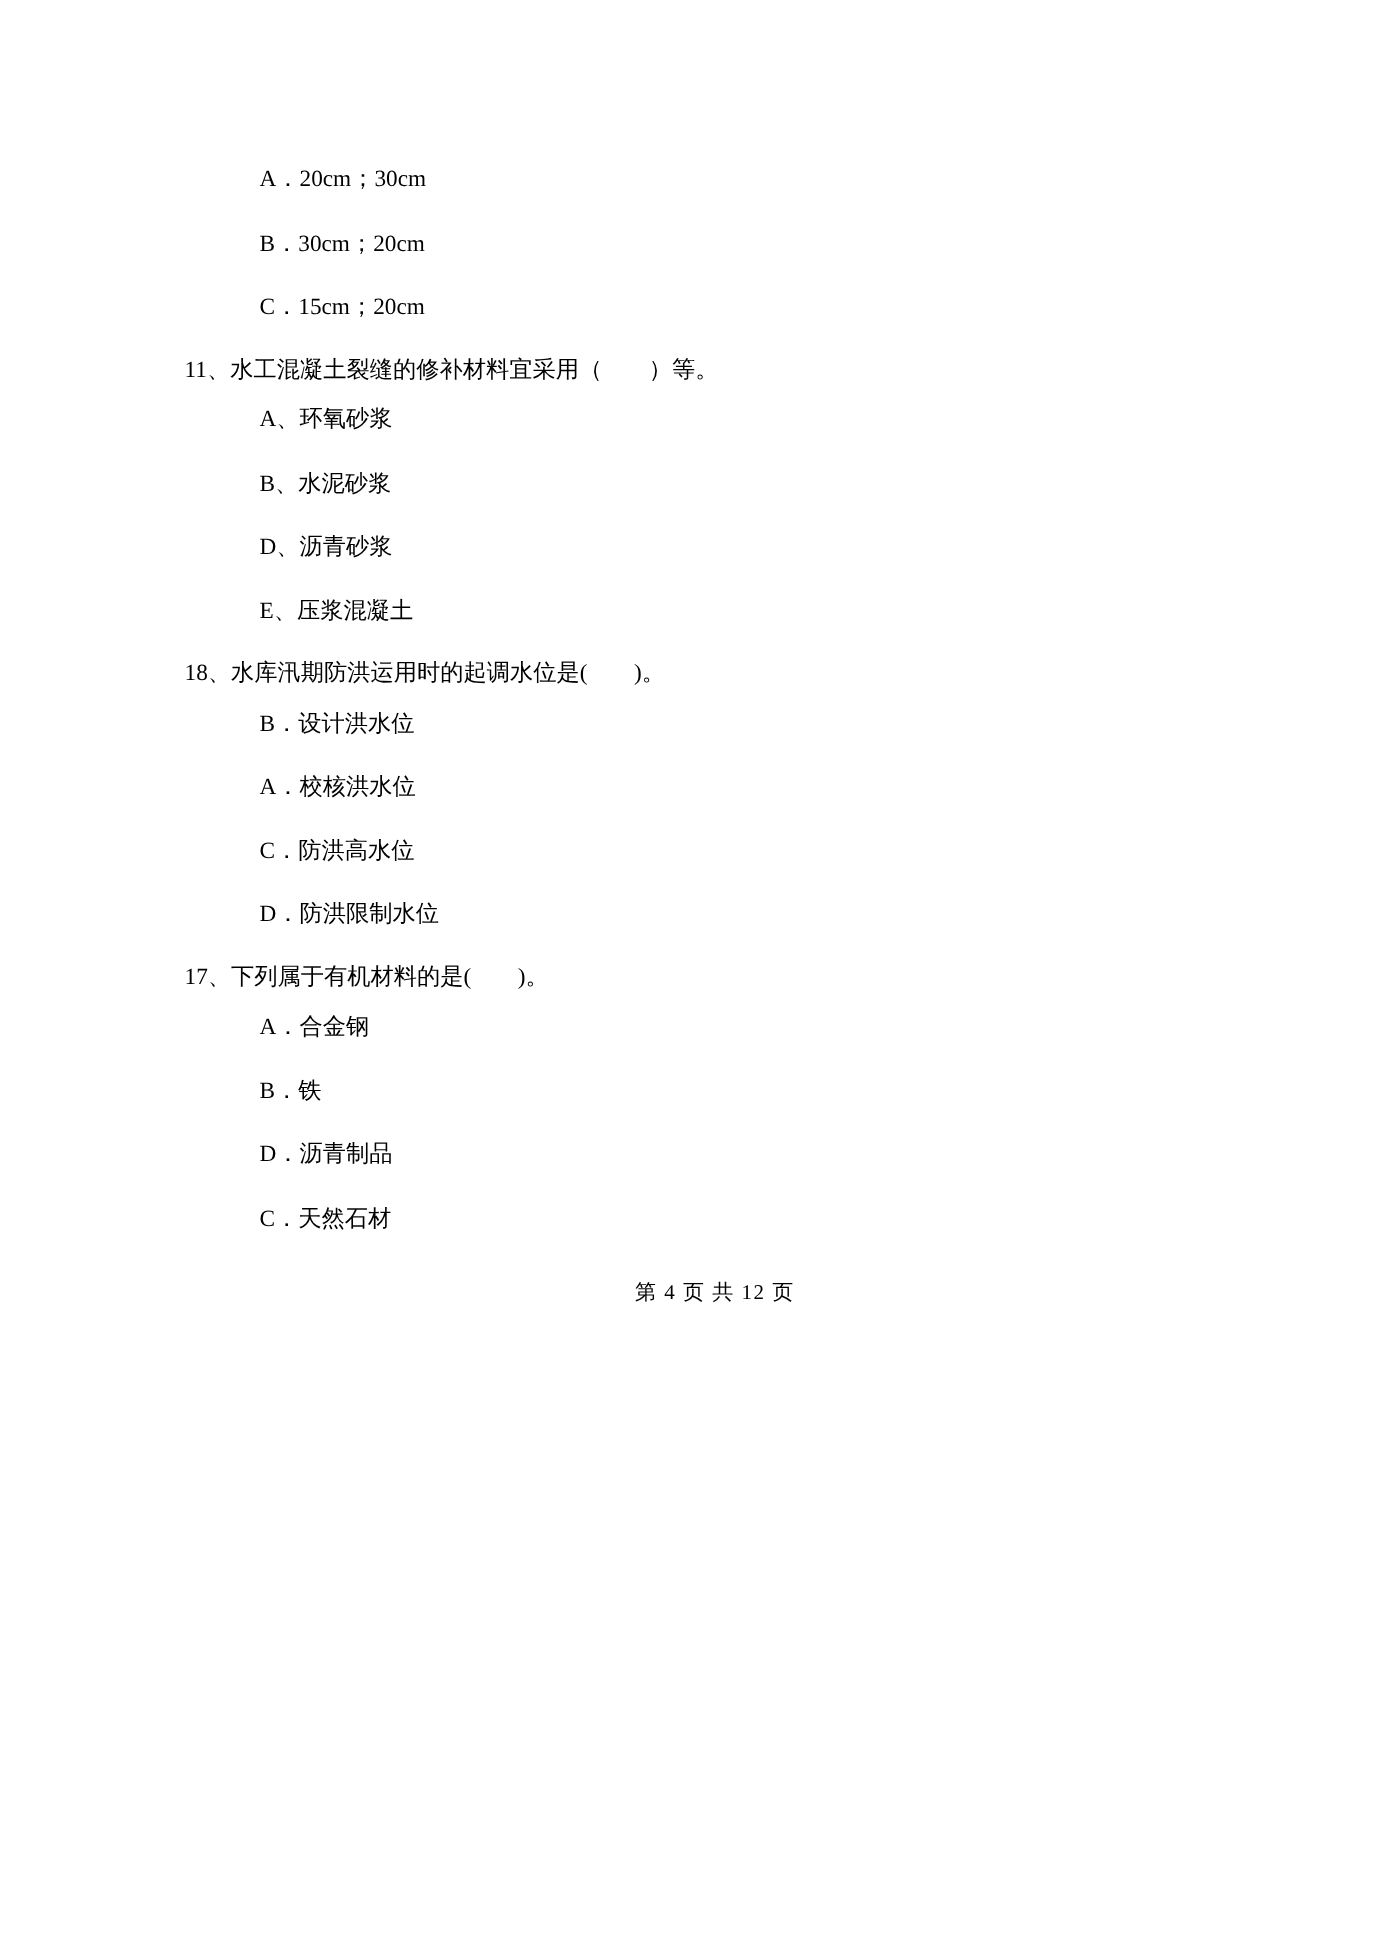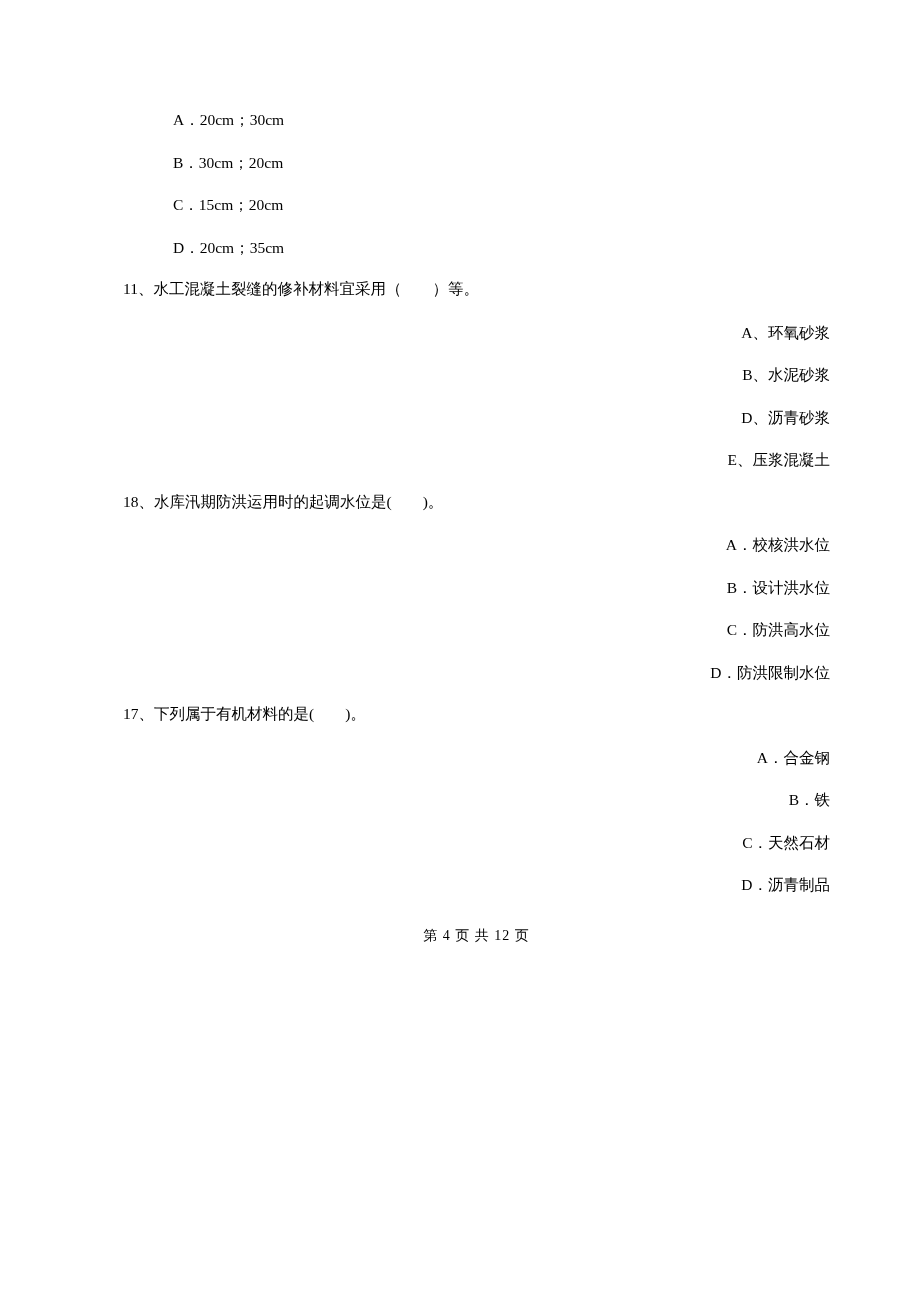--- a/index.html
+++ b/index.html
@@ -27,68 +27,66 @@
   .option {
     margin-top: 27px;
   }
   .option:first-child {
     margin-top: 0;
   }
   .question {
     margin-top: 26px;
   }
   .q-options {
-    margin-top: 28px;
-    text-align: right;
+    margin-top: 18px;
   }
   .footer {
     margin-top: 36px;
     text-align: center;
     font-size: 14px;
     letter-spacing: 1px;
   }
 </style>
 </head>
 <body>
 
 <div class="page">
 
   <div class="option-list">
     <div class="option">A．20cm；30cm</div>
     <div class="option">B．30cm；20cm</div>
     <div class="option">C．15cm；20cm</div>
-    <div class="option">D．20cm；35cm</div>
   </div>
 
   <div class="question">
     <div>11、水工混凝土裂缝的修补材料宜采用（　　）等。</div>
     <div class="option-list q-options">
       <div class="option">A、环氧砂浆</div>
       <div class="option">B、水泥砂浆</div>
       <div class="option">D、沥青砂浆</div>
       <div class="option">E、压浆混凝土</div>
     </div>
   </div>
 
   <div class="question">
     <div>18、水库汛期防洪运用时的起调水位是(　　)。</div>
     <div class="option-list q-options">
+      <div class="option">B．设计洪水位</div>
       <div class="option">A．校核洪水位</div>
-      <div class="option">B．设计洪水位</div>
       <div class="option">C．防洪高水位</div>
       <div class="option">D．防洪限制水位</div>
     </div>
   </div>
 
 
   <div class="question">
     <div>17、下列属于有机材料的是(　　)。</div>
     <div class="option-list q-options">
       <div class="option">A．合金钢</div>
       <div class="option">B．铁</div>
+      <div class="option">D．沥青制品</div>
       <div class="option">C．天然石材</div>
-      <div class="option">D．沥青制品</div>
     </div>
   </div>
 
   <div class="footer">第 4 页 共 12 页</div>
 
 </div>
 
 </body></html>

